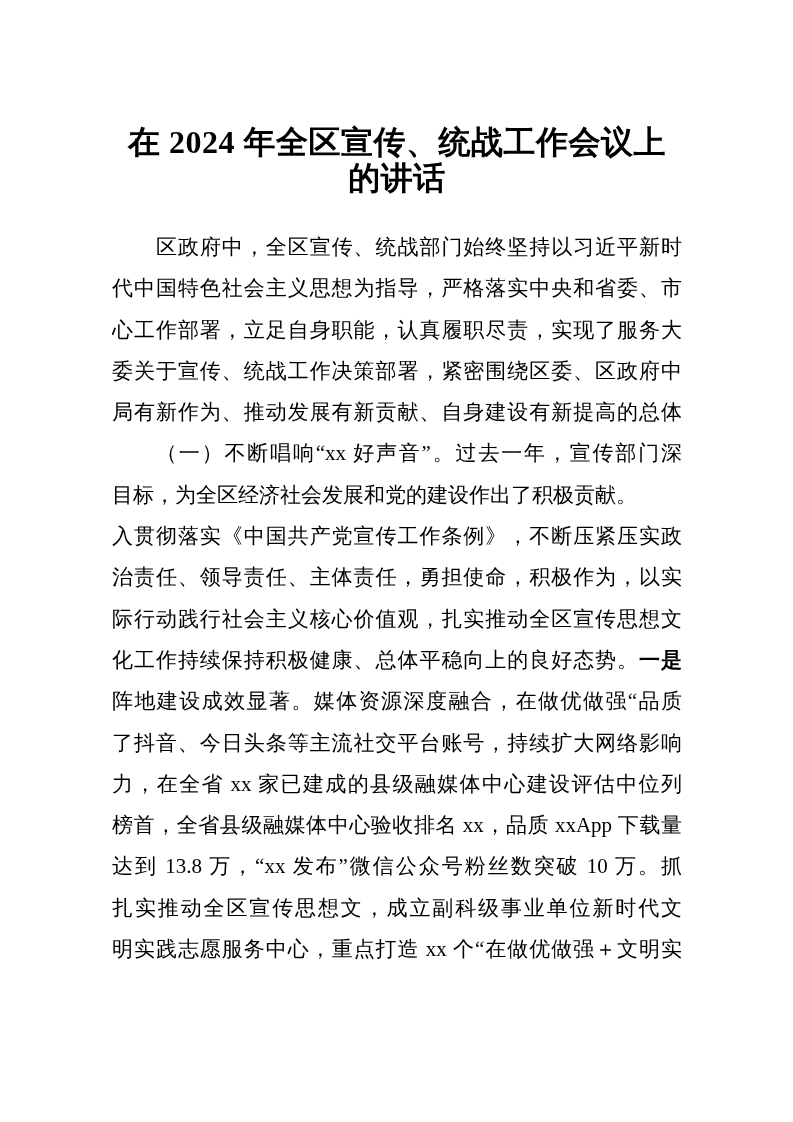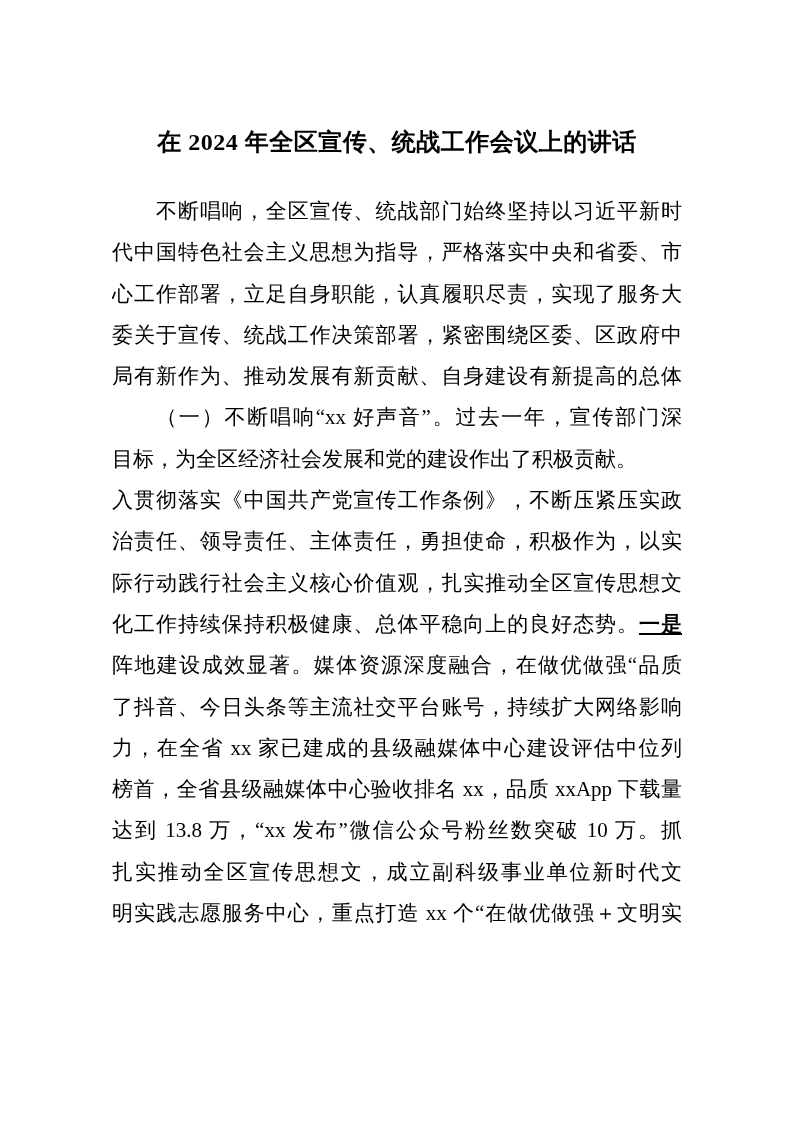--- a/index.html
+++ b/index.html
@@ -15,21 +15,21 @@
     color: #000000;
   }
   .page {
     box-sizing: border-box;
     width: 793px;
     height: 1122px;
     padding: 124px 111px 0 112px;
     background: #ffffff;
   }
   .doc-title {
-    font-size: 24px;
+    font-size: 32px;
     font-weight: 700;
     line-height: 36px;
     text-align: center;
     margin: 0 0 31px 0;
     letter-spacing: 0.5px;
   }
   .doc-body {
     width: 570px;
   }
   .line {
@@ -41,30 +41,29 @@
     overflow: hidden;
   }
   .line.last {
     text-align-last: left;
   }
   .line.indent {
     text-indent: 44px;
   }
   .bold {
     font-weight: 700;
-    text-decoration: underline;
   }
 </style>
 </head>
 <body>
 
 <div class="page">
   <h1 class="doc-title">在 2024 年全区宣传、统战工作会议上的讲话</h1>
   <div class="doc-body">
-      <div class="line indent"><span>不断唱响，全区宣传、统战部门始终坚持以习近平新时</span></div>
+      <div class="line indent"><span>区政府中，全区宣传、统战部门始终坚持以习近平新时</span></div>
       <div class="line"><span>代中国特色社会主义思想为指导，严格落实中央和省委、市</span></div>
       <div class="line"><span>心工作部署，立足自身职能，认真履职尽责，实现了服务大</span></div>
       <div class="line"><span>委关于宣传、统战工作决策部署，紧密围绕区委、区政府中</span></div>
       <div class="line"><span>局有新作为、推动发展有新贡献、自身建设有新提高的总体</span></div>
       <div class="line indent"><span>（一）不断唱响“xx 好声音”。过去一年，宣传部门深</span></div>
       <div class="line last"><span>目标，为全区经济社会发展和党的建设作出了积极贡献。</span></div>
       <div class="line"><span>入贯彻落实《中国共产党宣传工作条例》，不断压紧压实政</span></div>
       <div class="line"><span>治责任、领导责任、主体责任，勇担使命，积极作为，以实</span></div>
       <div class="line"><span>际行动践行社会主义核心价值观，扎实推动全区宣传思想文</span></div>
       <div class="line"><span>化工作持续保持积极健康、总体平稳向上的良好态势。</span><span class="bold">一是</span></div>

